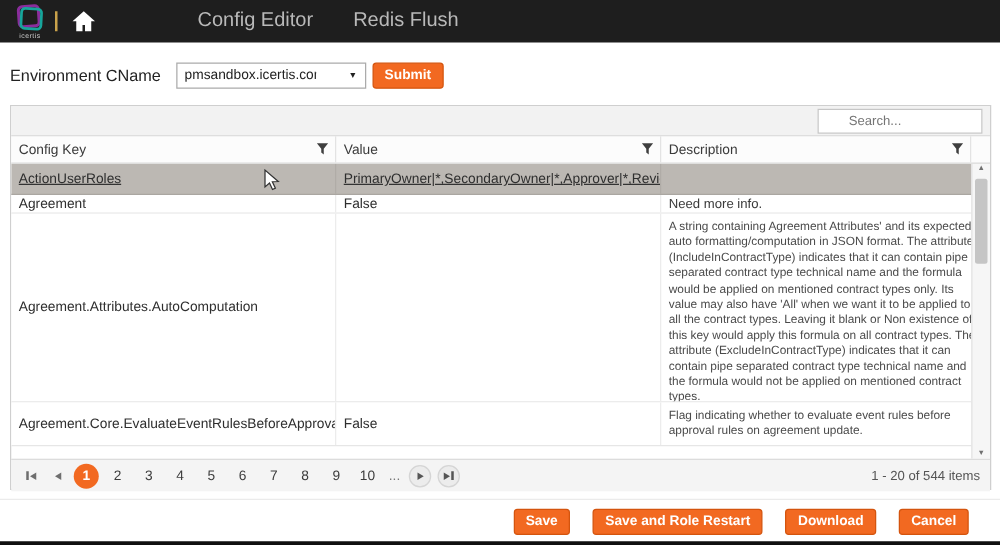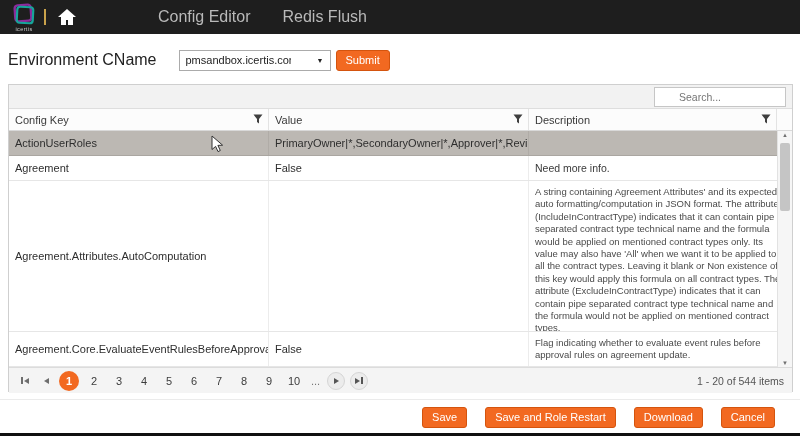--- a/index.html
+++ b/index.html
@@ -11,49 +11,49 @@
   
   .navbar { position:absolute; left:0; top:0; width:800px; height:34px; background:#1e1e1e; }
   .logo-wrap { position:absolute; left:11px; top:3px; width:26px; height:28px; }
   .logo-text { position:absolute; left:0; top:23px; width:26px; text-align:center; font-size:5.5px; color:#cfcfcf; letter-spacing:.4px; }
   .nav-sep { position:absolute; left:44px; top:9px; width:2px; height:16px; background:#c9a24b; }
   .home-btn { position:absolute; left:57px; top:8px; width:20px; height:18px; cursor:pointer; }
   .nav-menu { position:absolute; left:158px; top:0; height:34px; display:flex; gap:32px; align-items:center; }
   .nav-item { color:#b9b9b9; font-size:16px; cursor:pointer; }
   
   .env-row { position:absolute; left:8px; top:49px; height:22px; display:flex; align-items:center; }
-  .env-label { font-size:16px; color:#222; margin-right:22px; }
+  .env-label { font-size:13px; color:#222; margin-right:12px; }
   .env-select { position:relative; width:152px; height:21px; border:1px solid #ababab; background:#fff; display:flex; align-items:center; cursor:pointer;gap:20px; }
   .env-select-value { font-size:11px; color:#222; padding-left:6px; flex:1; white-space:nowrap; overflow:hidden; }
   .env-caret { font-size:7px; color:#222; padding:0 6px; }
   .btn-orange {
-    background:#f26921; border:1px solid #d4540e; color:#fff; font-weight:normal;
+    background:#f26921; border:1px solid #d4540e; color:#fff; font-weight:bold;
     font-size:11px; border-radius:3px; padding:0 9px; height:21px; line-height:19px;
     cursor:pointer; font-family:"Liberation Sans", sans-serif;
   }
   .env-submit { margin-left:5px; }
   
   .grid { position:absolute; left:8px; top:84px; width:785px; height:308px; border:1px solid #cfcfcf; background:#fff; }
   .grid-toolbar { position:relative; height:24px; background:#f2f2f2; border-bottom:1px solid #dedede; }
   .search-box { position:absolute; right:6px; top:2px; width:132px; height:20px; border:1px solid #c6c6c6; background:#fff; display:flex; align-items:center;padding-left:20px; }
   .search-box input { border:0; outline:none; flex:1; font-size:10.5px; padding:0 4px; color:#333; font-family:"Liberation Sans", sans-serif; background:transparent; }
   .search-icon { width:16px; display:flex; justify-content:center; cursor:pointer; }
   .grid-header { display:flex; height:22px; background:#fcfcfc; border-bottom:1px solid #d9d9d9; }
   .hcell { position:relative; display:flex; align-items:center; padding-left:6px; font-size:11px; color:#3a3a3a; border-right:1px solid #e3e3e3; cursor:pointer; }
   .hcell .filter { position:absolute; right:5px; top:5px; cursor:pointer; }
   .hspacer { width:15px; }
   .col-key { width:260px; } .col-value { width:260px; } .col-desc { flex:1; }
   .grid-body { position:relative; height:236px; overflow:hidden; }
   .row { display:flex; border-bottom:1px solid #e6e6e6; background:#fff; cursor:pointer; }
-  .row.selected { background:#bcb8b3; border-bottom:1px solid #aaa6a1; }
+  .row.selected { background:#bcb8b3; border-bottom:1px solid #aaa6a1;text-decoration:underline; }
   .cell { padding:0 6px; font-size:11px; color:#2e2e2e; border-right:1px solid #ececec; display:flex; align-items:center; overflow:hidden; white-space:nowrap; }
   .row.selected .cell { border-right-color:#b0aca7; }
   .cell.desc-block { display:block; white-space:normal; font-size:9.5px; line-height:12.4px; color:#4a4a4a; padding-top:5px; padding-right:8px; }
   .cell.desc-line { font-size:10.5px; color:#3a3a3a; }
-  .r1 { height:25px; } .r2 { height:25px; } .r3 { height:151px; } .r4 { height:35px; }
+  .r1 { height:25px; } .r2 { height:15px; } .r3 { height:151px; } .r4 { height:35px; }
   
   .vscroll { position:absolute; right:0; top:0; width:15px; height:236px; background:#f6f6f6; border-left:1px solid #e2e2e2; }
   .vscroll .arr { position:absolute; left:0; width:14px; text-align:center; font-size:6px; color:#707070; cursor:pointer; }
   .arr-up { top:1px; } .arr-down { bottom:1px; }
   .vthumb { position:absolute; left:2px; top:12px; width:10px; height:68px; background:#c5c5c5; border-radius:2px; cursor:pointer; }
   
   .grid-pager { position:relative; height:26px; background:#f4f4f4; border-top:1px solid #dcdcdc; display:flex; align-items:center; padding:0 8px; gap:5px; }
   .pgr-btn { width:16px; height:16px; display:flex; align-items:center; justify-content:center; gap:1px; cursor:pointer; }
   .pgr-btn.circled { width:18px; height:18px; background:#ececec; border:1px solid #d5d5d5; border-radius:50%; }
   .tri-l { width:0; height:0; border-top:3.5px solid transparent; border-bottom:3.5px solid transparent; border-right:5px solid #6e6e6e; }

